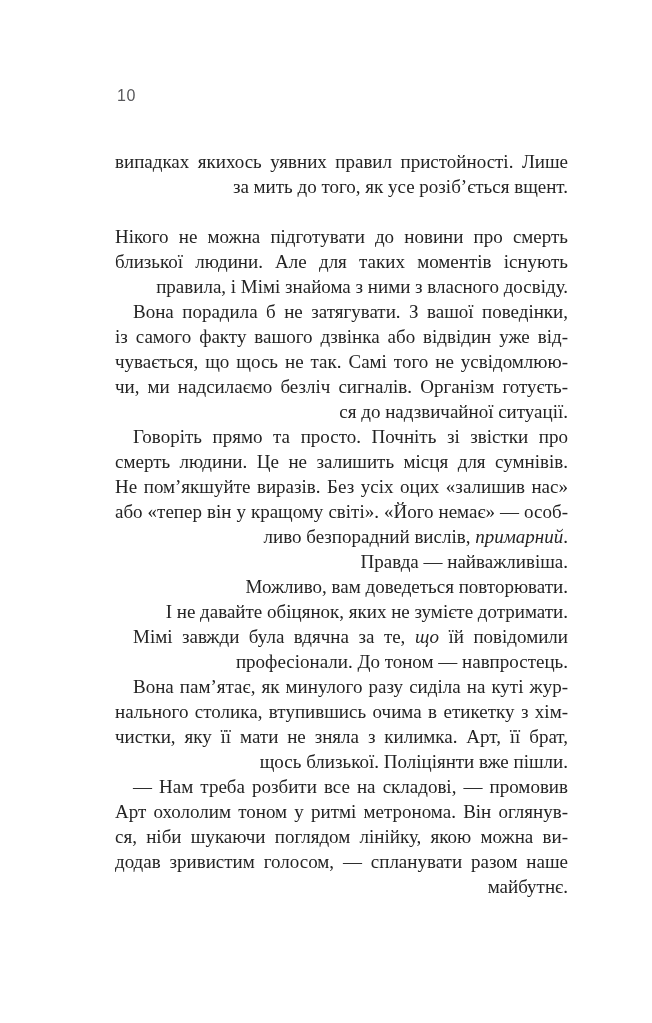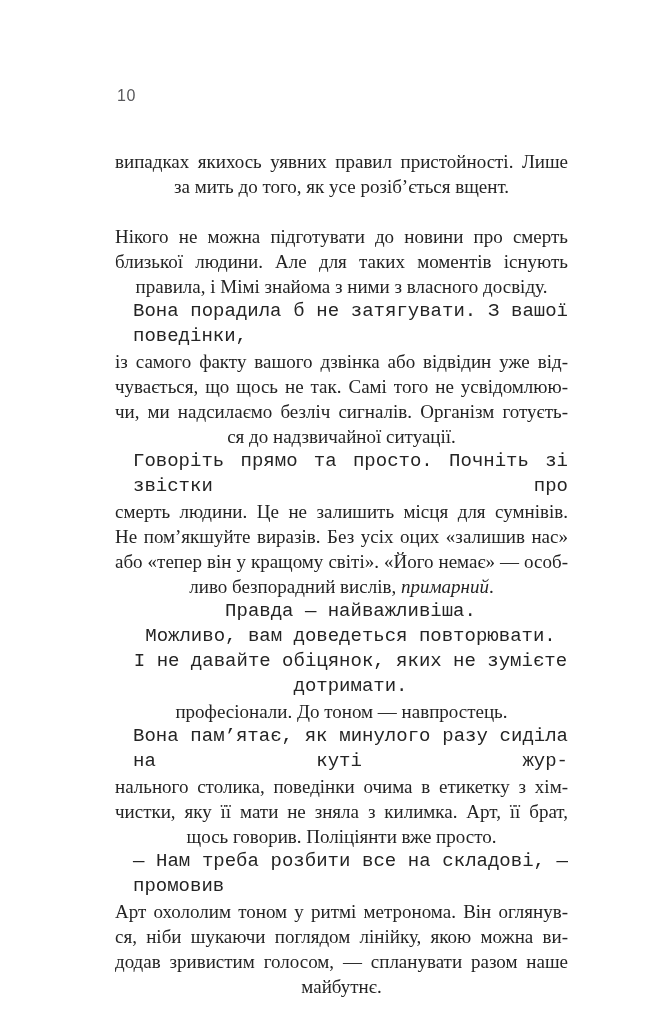--- a/index.html
+++ b/index.html
@@ -29,29 +29,28 @@
     position: absolute;
     left: 115px;
     top: 149px;
     width: 453px;
     color: var(--text-color, #242424);
     font-size: 19px;
     line-height: 25px;
   }
   .line {
     display: block;
-    text-align: center;
+    text-align: right;
   }
   .line.justify {
     text-align: justify;
     text-align-last: justify;
   }
   .line.indent {
     padding-left: 18px;
-    font-family: Liberation Mono, monospace;
   }
   .line.gap-after {
     margin-bottom: 25px;
   }
   .line em {
     font-style: italic;
   }
 </style>
 </head>
 <body>
@@ -70,24 +69,25 @@
       <div class="line justify"><span>чи, ми надсилаємо безліч сигналів. Організм готуєть-</span></div>
       <div class="line"><span>ся до надзвичайної ситуації.</span></div>
       <div class="line justify indent"><span>Говоріть прямо та просто. Почніть зі звістки про</span></div>
       <div class="line justify"><span>смерть людини. Це не залишить місця для сумнівів.</span></div>
       <div class="line justify"><span>Не пом’якшуйте виразів. Без усіх оцих «залишив нас»</span></div>
       <div class="line justify"><span>або «тепер він у кращому світі». «Його немає» — особ-</span></div>
       <div class="line"><span>ливо безпорадний вислів, </span><em>примарний</em><span>.</span></div>
       <div class="line indent"><span>Правда — найважливіша.</span></div>
       <div class="line indent"><span>Можливо, вам доведеться повторювати.</span></div>
       <div class="line indent"><span>І не давайте обіцянок, яких не зумієте дотримати.</span></div>
+      <div class="line justify indent"><span>Мімі завжди була вдячна за те, </span><em>що</em><span> їй повідомили</span></div>
       <div class="line"><span>професіонали. До тоном — навпростець.</span></div>
       <div class="line justify indent"><span>Вона пам’ятає, як минулого разу сиділа на куті жур-</span></div>
-      <div class="line justify"><span>нального столика, поведінки очима в етикетку з хім-</span></div>
+      <div class="line justify"><span>нального столика, втупившись очима в етикетку з хім-</span></div>
       <div class="line justify"><span>чистки, яку її мати не зняла з килимка. Арт, її брат,</span></div>
-      <div class="line"><span>щось говорив. Поліціянти вже просто.</span></div>
+      <div class="line"><span>щось близької. Поліціянти вже пішли.</span></div>
       <div class="line justify indent"><span>— Нам треба розбити все на складові, — промовив</span></div>
       <div class="line justify"><span>Арт охололим тоном у ритмі метронома. Він оглянув-</span></div>
       <div class="line justify"><span>ся, ніби шукаючи поглядом лінійку, якою можна ви-</span></div>
       <div class="line justify"><span>додав зривистим голосом, — спланувати разом наше</span></div>
       <div class="line"><span>майбутнє.</span></div>
     </div>
 </div>
 
 </body></html>

